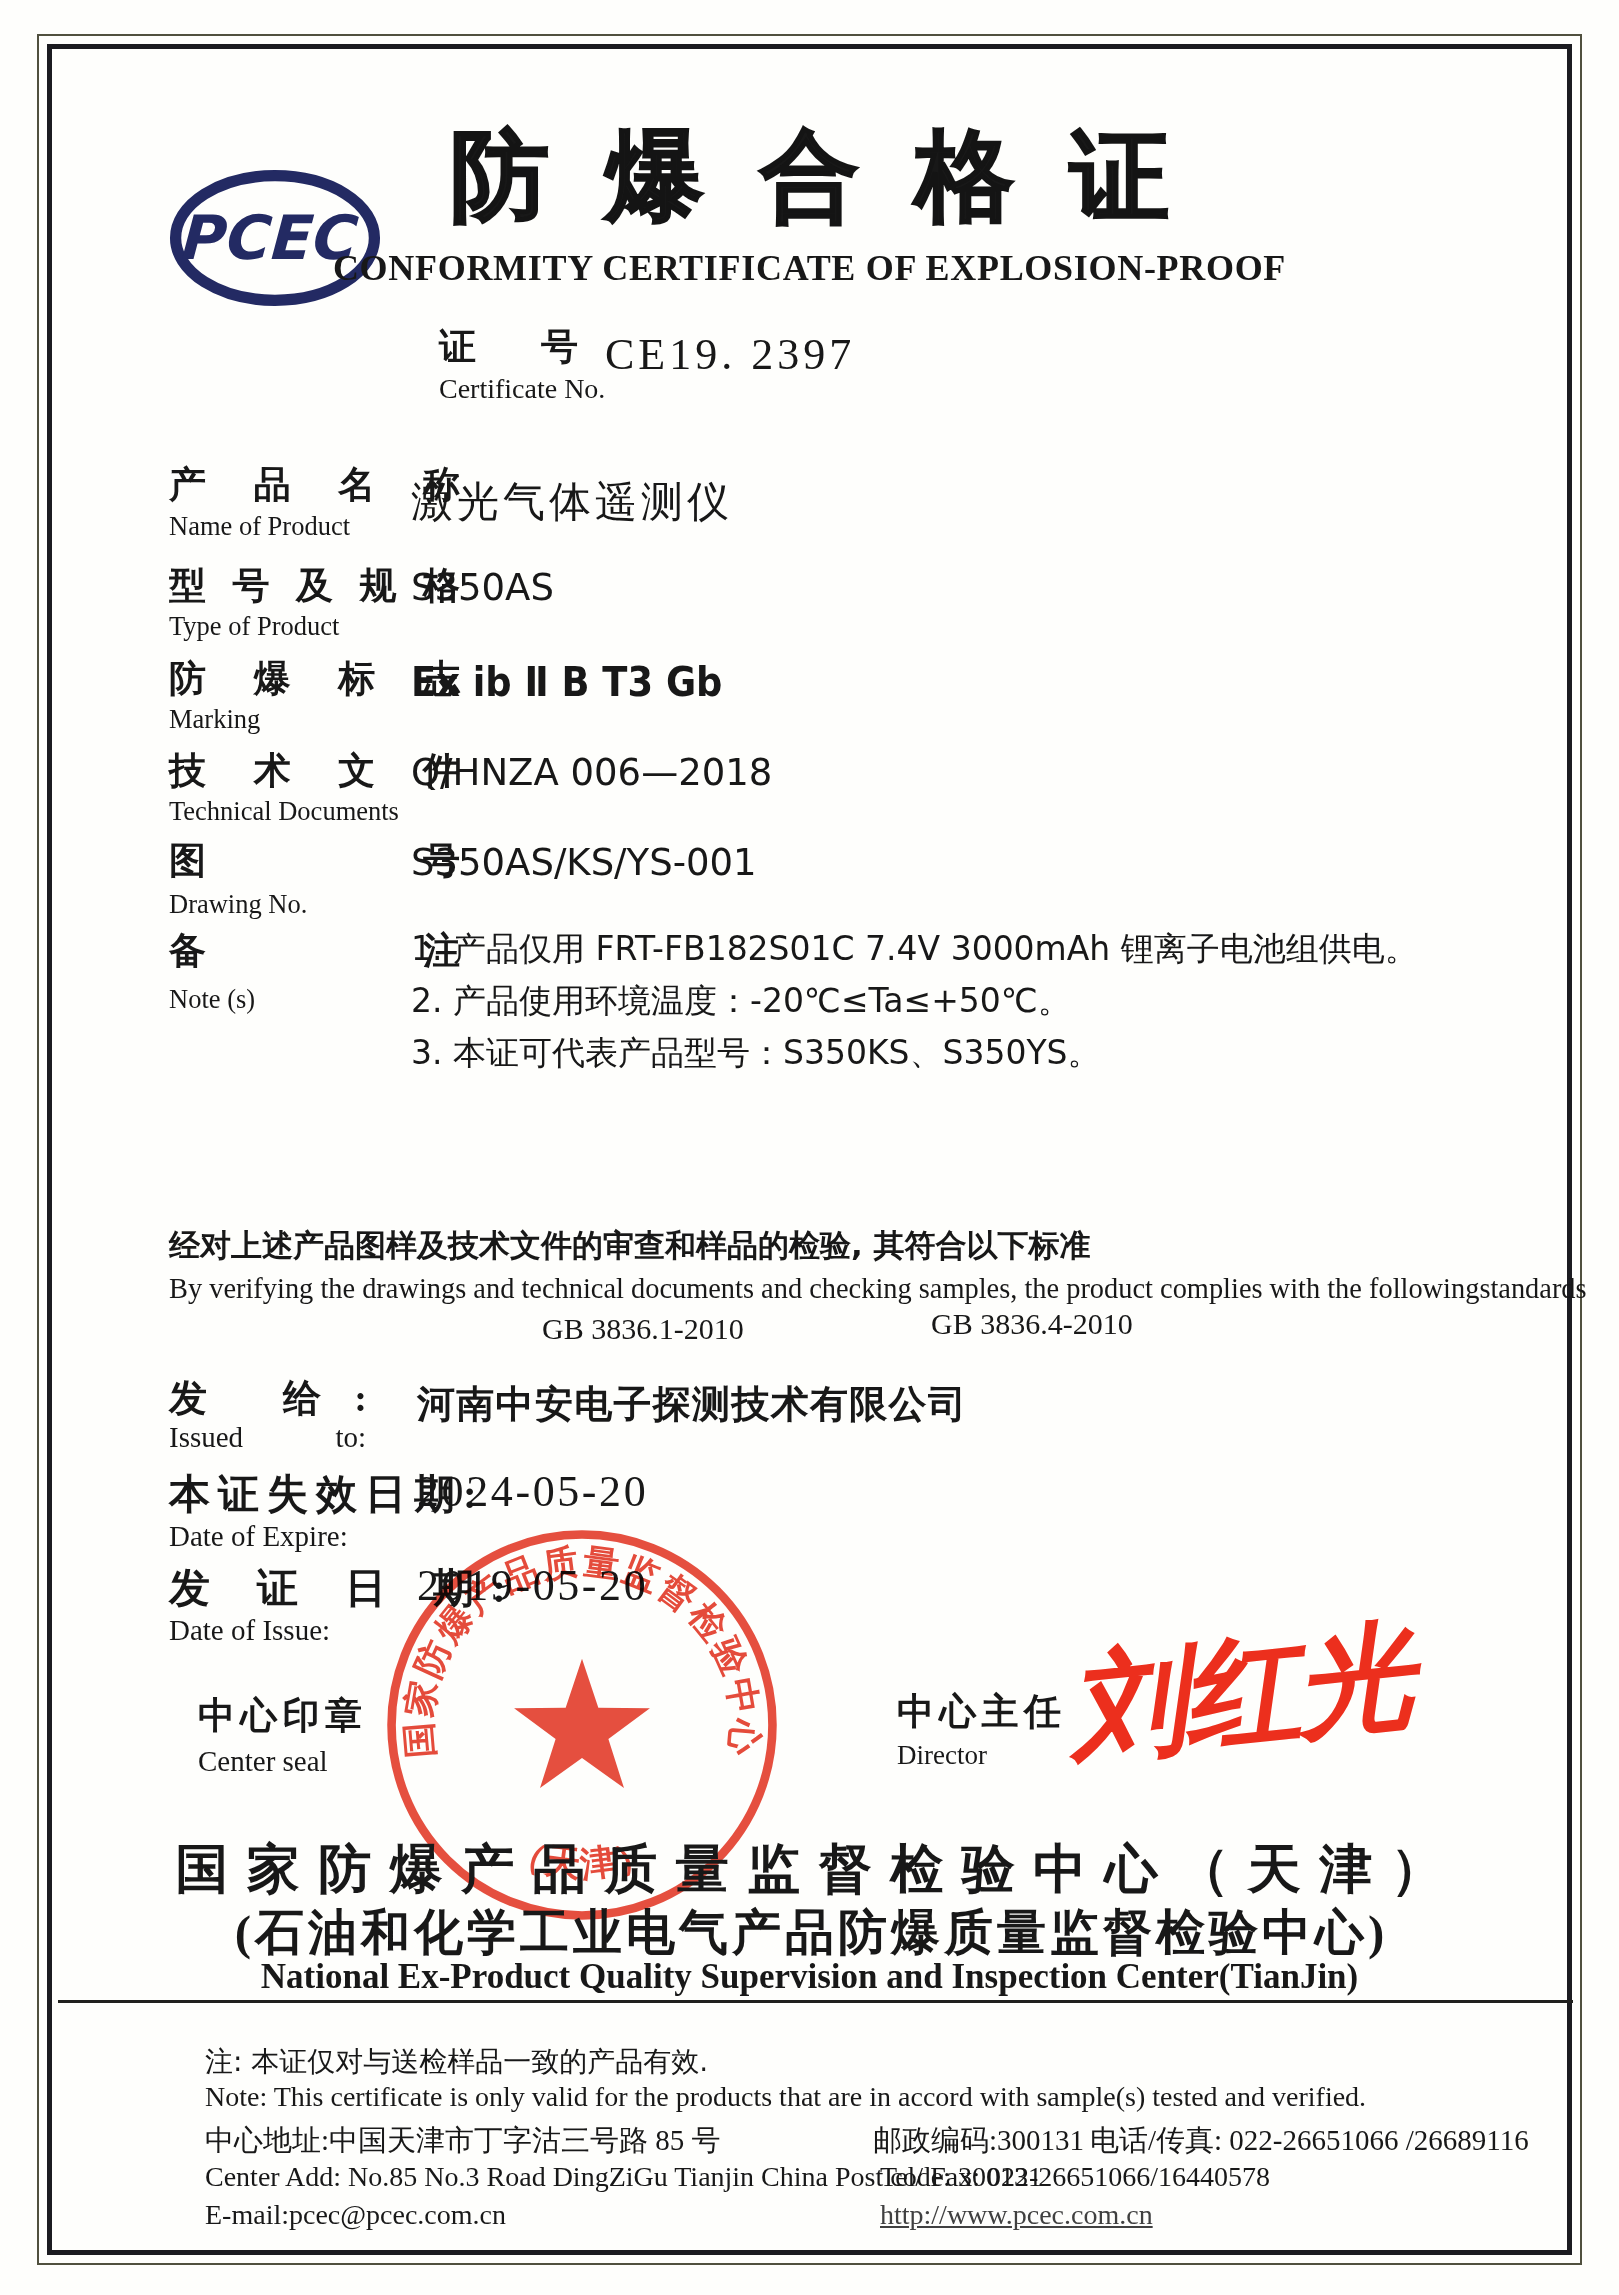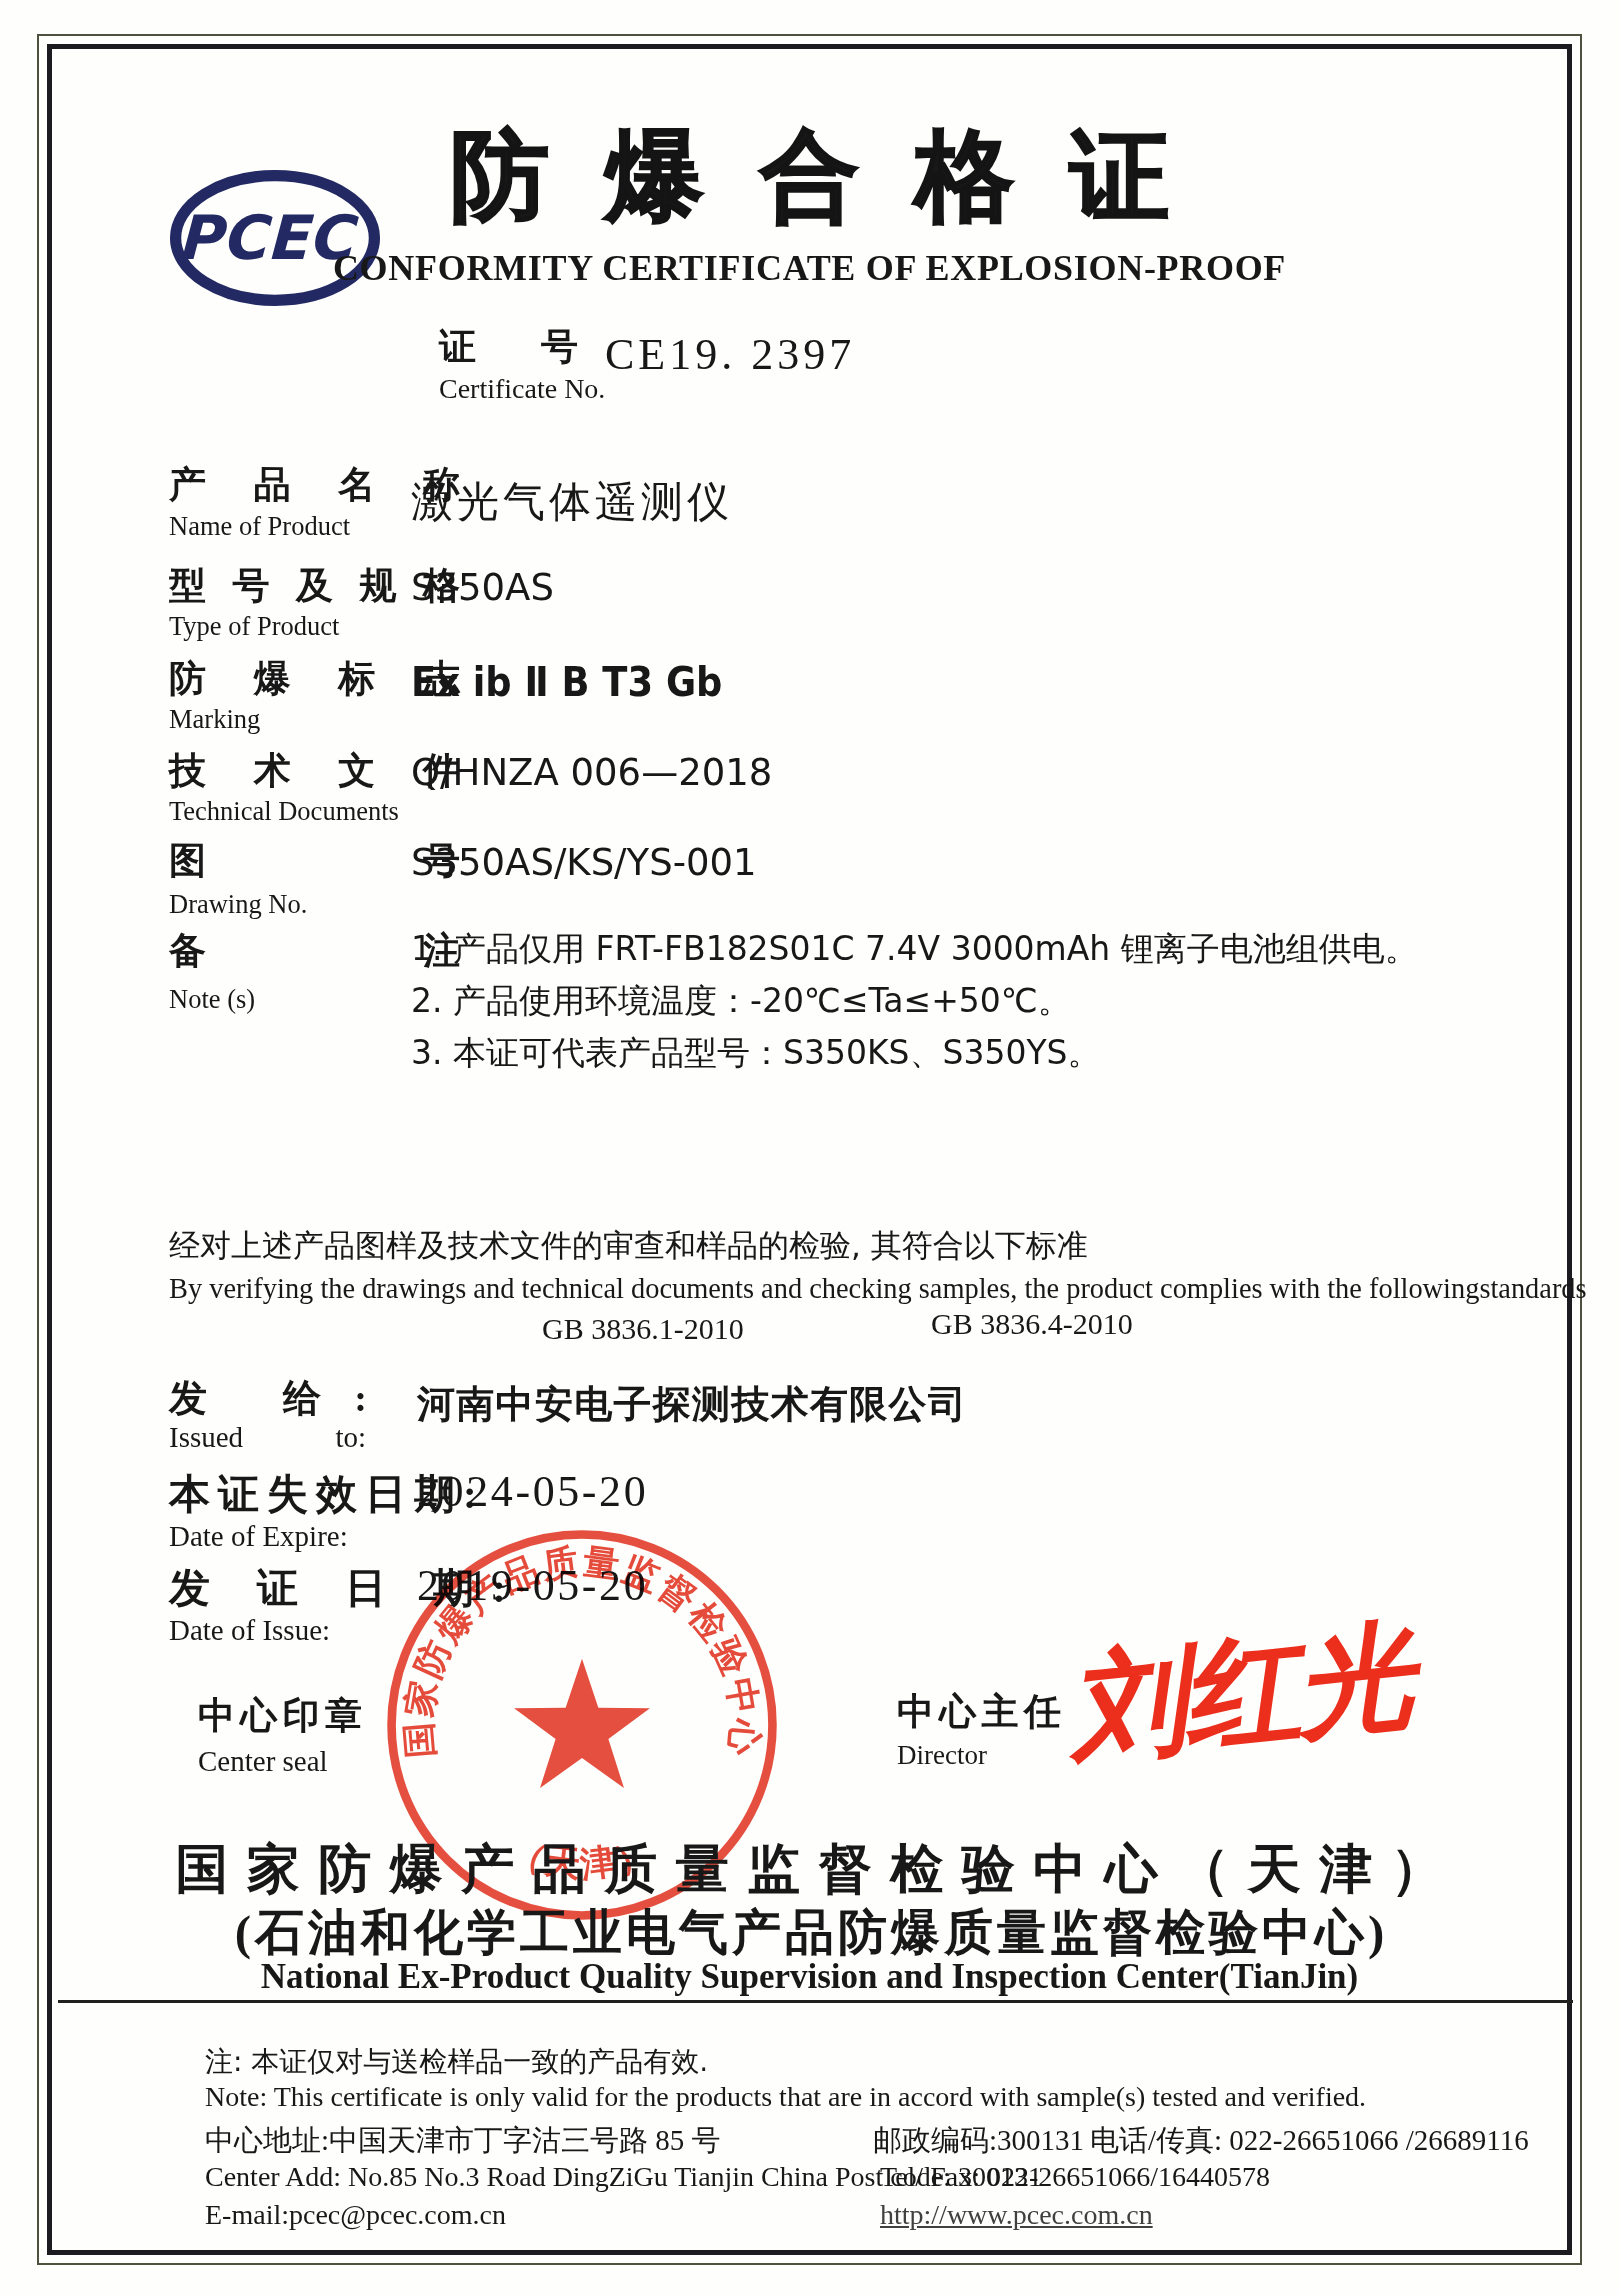--- a/index.html
+++ b/index.html
@@ -32,21 +32,21 @@
   .zh-label{width:291px;font-size:37px;text-align:justify;text-align-last:justify;font-weight:600;}
   .en-label{font-size:26.5px;}
   .fval{font-size:37px;}
   .row-l{left:169px;}
   .row-v{left:411px;white-space:nowrap;}
   .v-name{font-size:42px;letter-spacing:4px;text-align:right;}
   .v-marking{font-weight:800;font-size:40px;letter-spacing:0px;transform:scaleX(.92);transform-origin:left;}
   .note-line{font-size:33px;line-height:52px;white-space:nowrap;}
 
   
-  .stmt-zh{left:169px;top:1225px;font-size:31px;font-weight:400;white-space:nowrap;}
+  .stmt-zh{left:169px;top:1225px;font-size:31px;font-weight:700;white-space:nowrap;}
   .stmt-en{left:169px;top:1273px;font-size:28.4px;white-space:nowrap;}
   .std-1{left:542px;top:1312px;font-size:30px;}
   .std-2{left:931px;top:1307px;font-size:30px;}
 
   
   .issued-zh{left:169px;top:1373px;width:198px;font-size:38px;font-weight:600;
         text-align:justify;text-align-last:justify;}
   .company{left:417px;top:1379px;font-size:38px;font-weight:700;letter-spacing:1.3px;}
   .issued-en{left:169px;top:1421px;width:197px;font-size:29px;text-align:justify;text-align-last:justify;}
   .expire-zh{left:169px;top:1467px;font-size:41px;font-weight:600;letter-spacing:8px;white-space:nowrap;}

